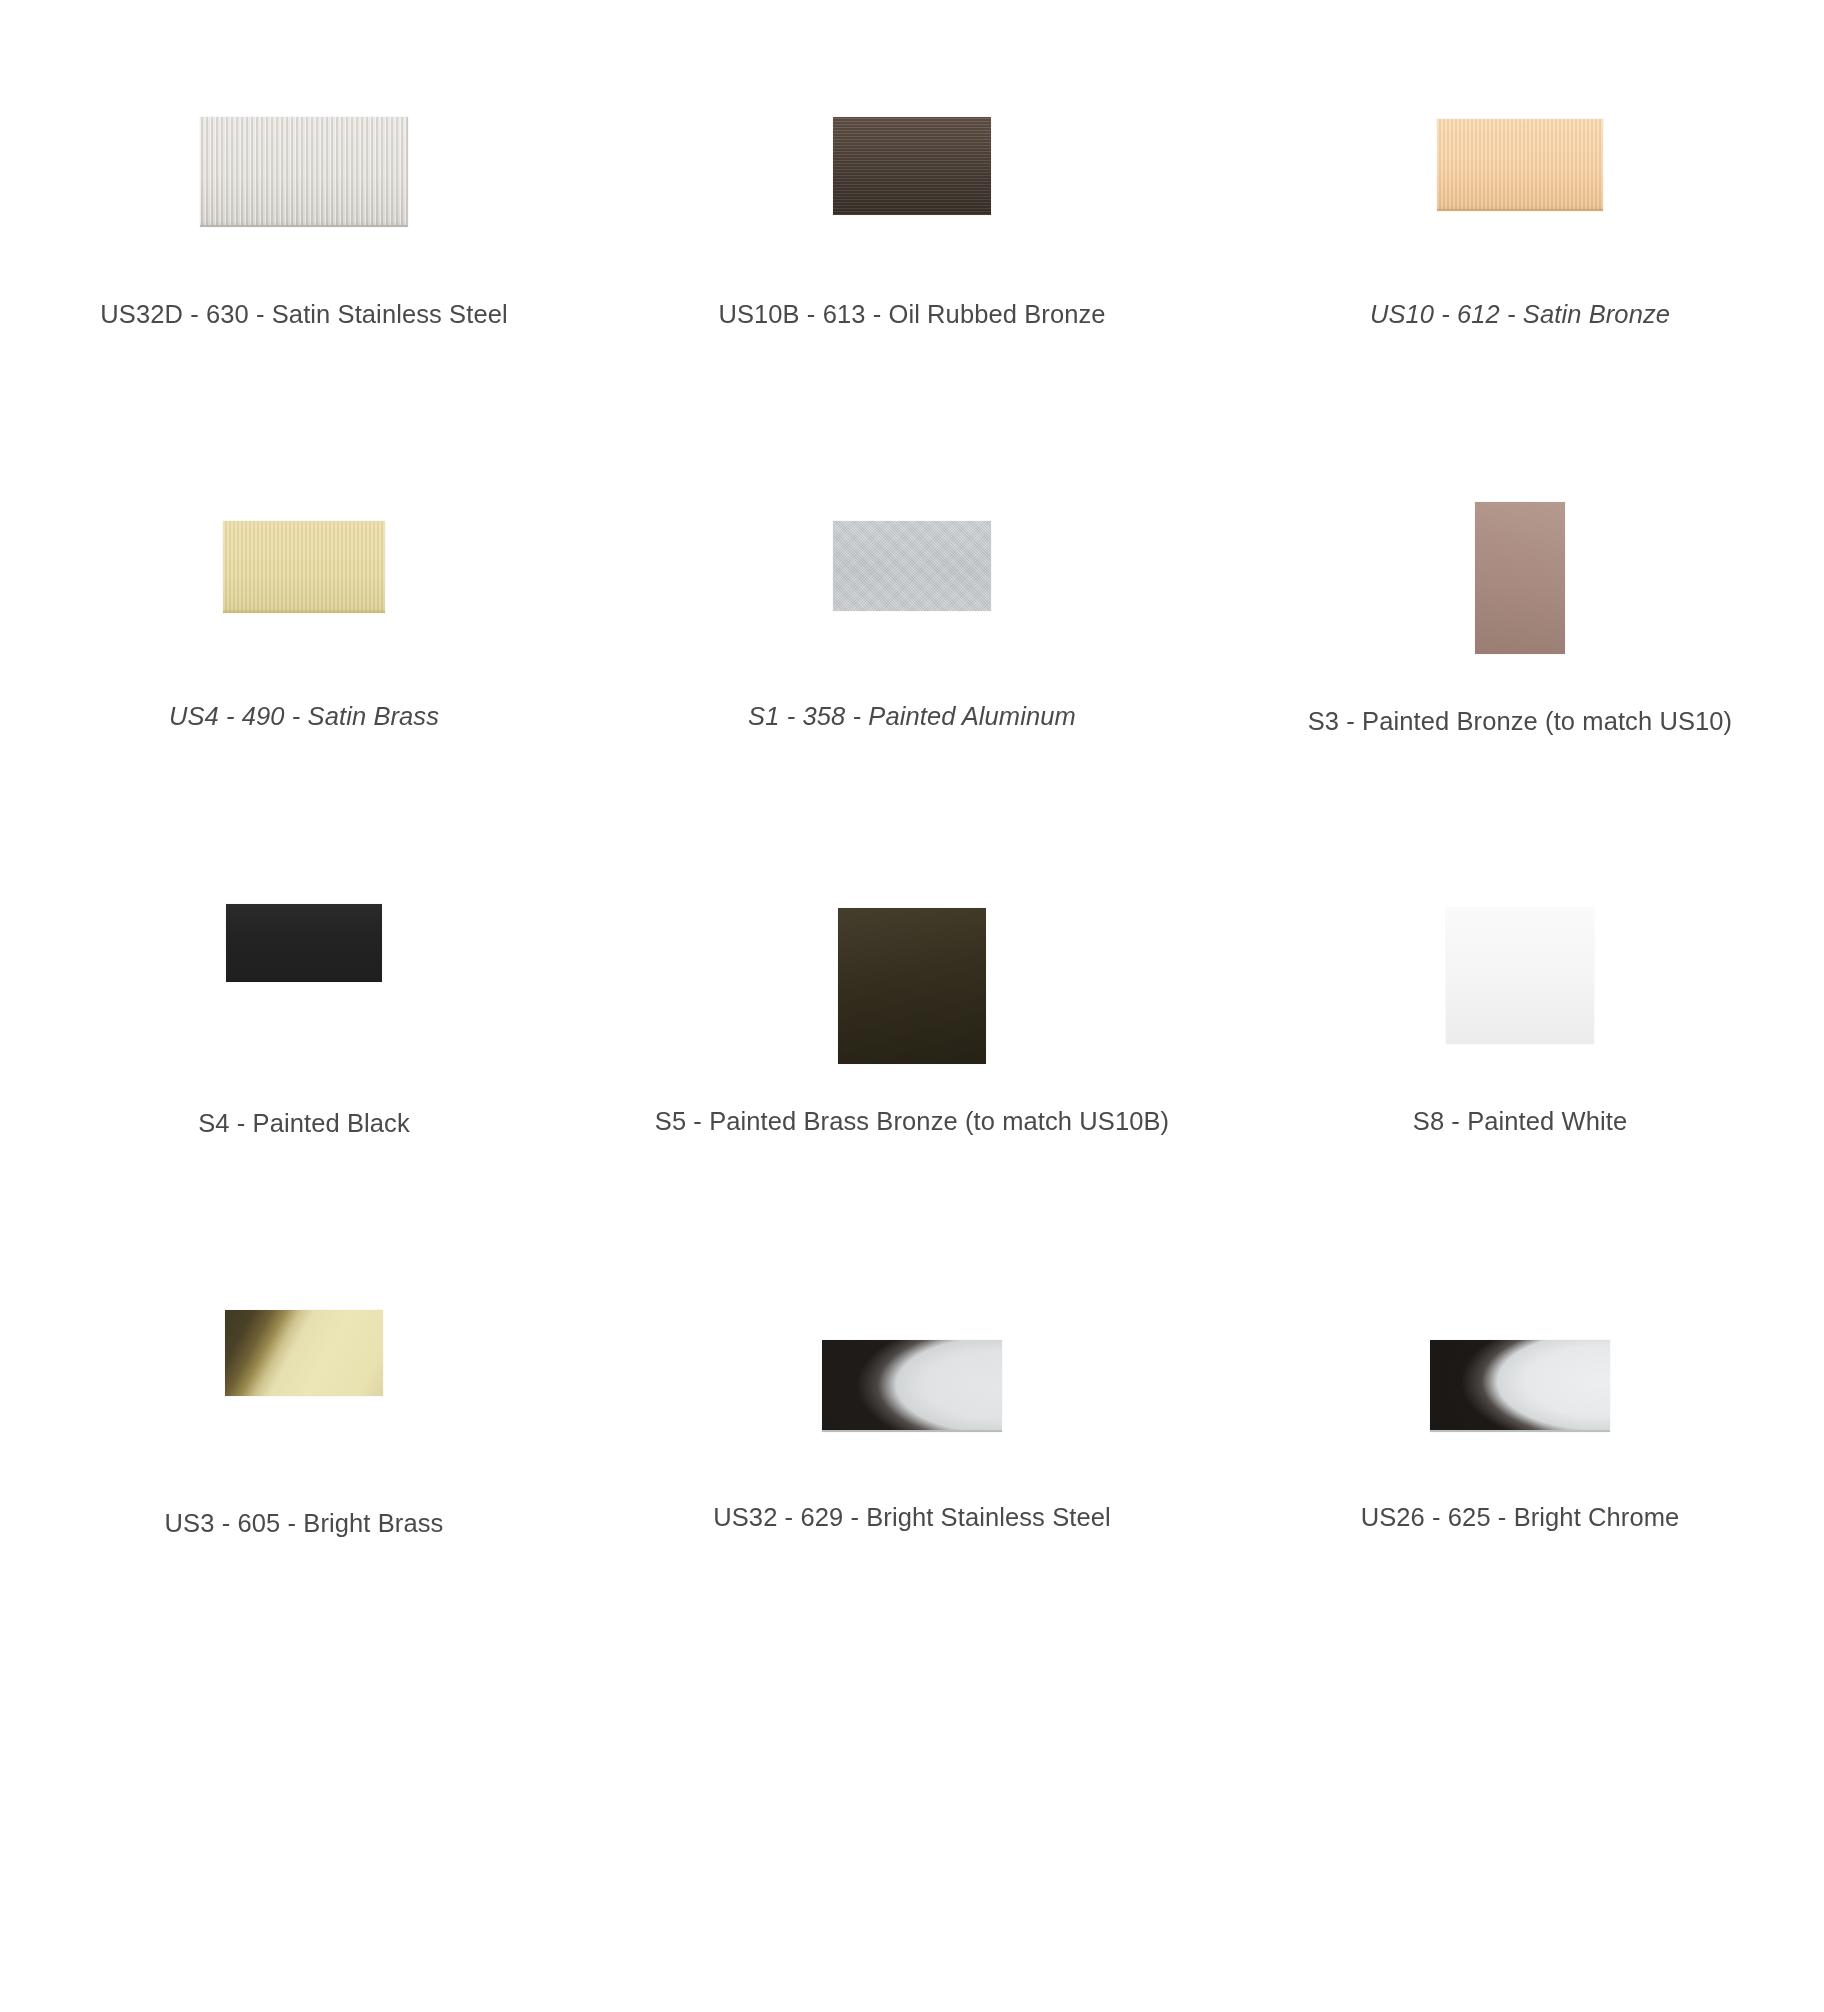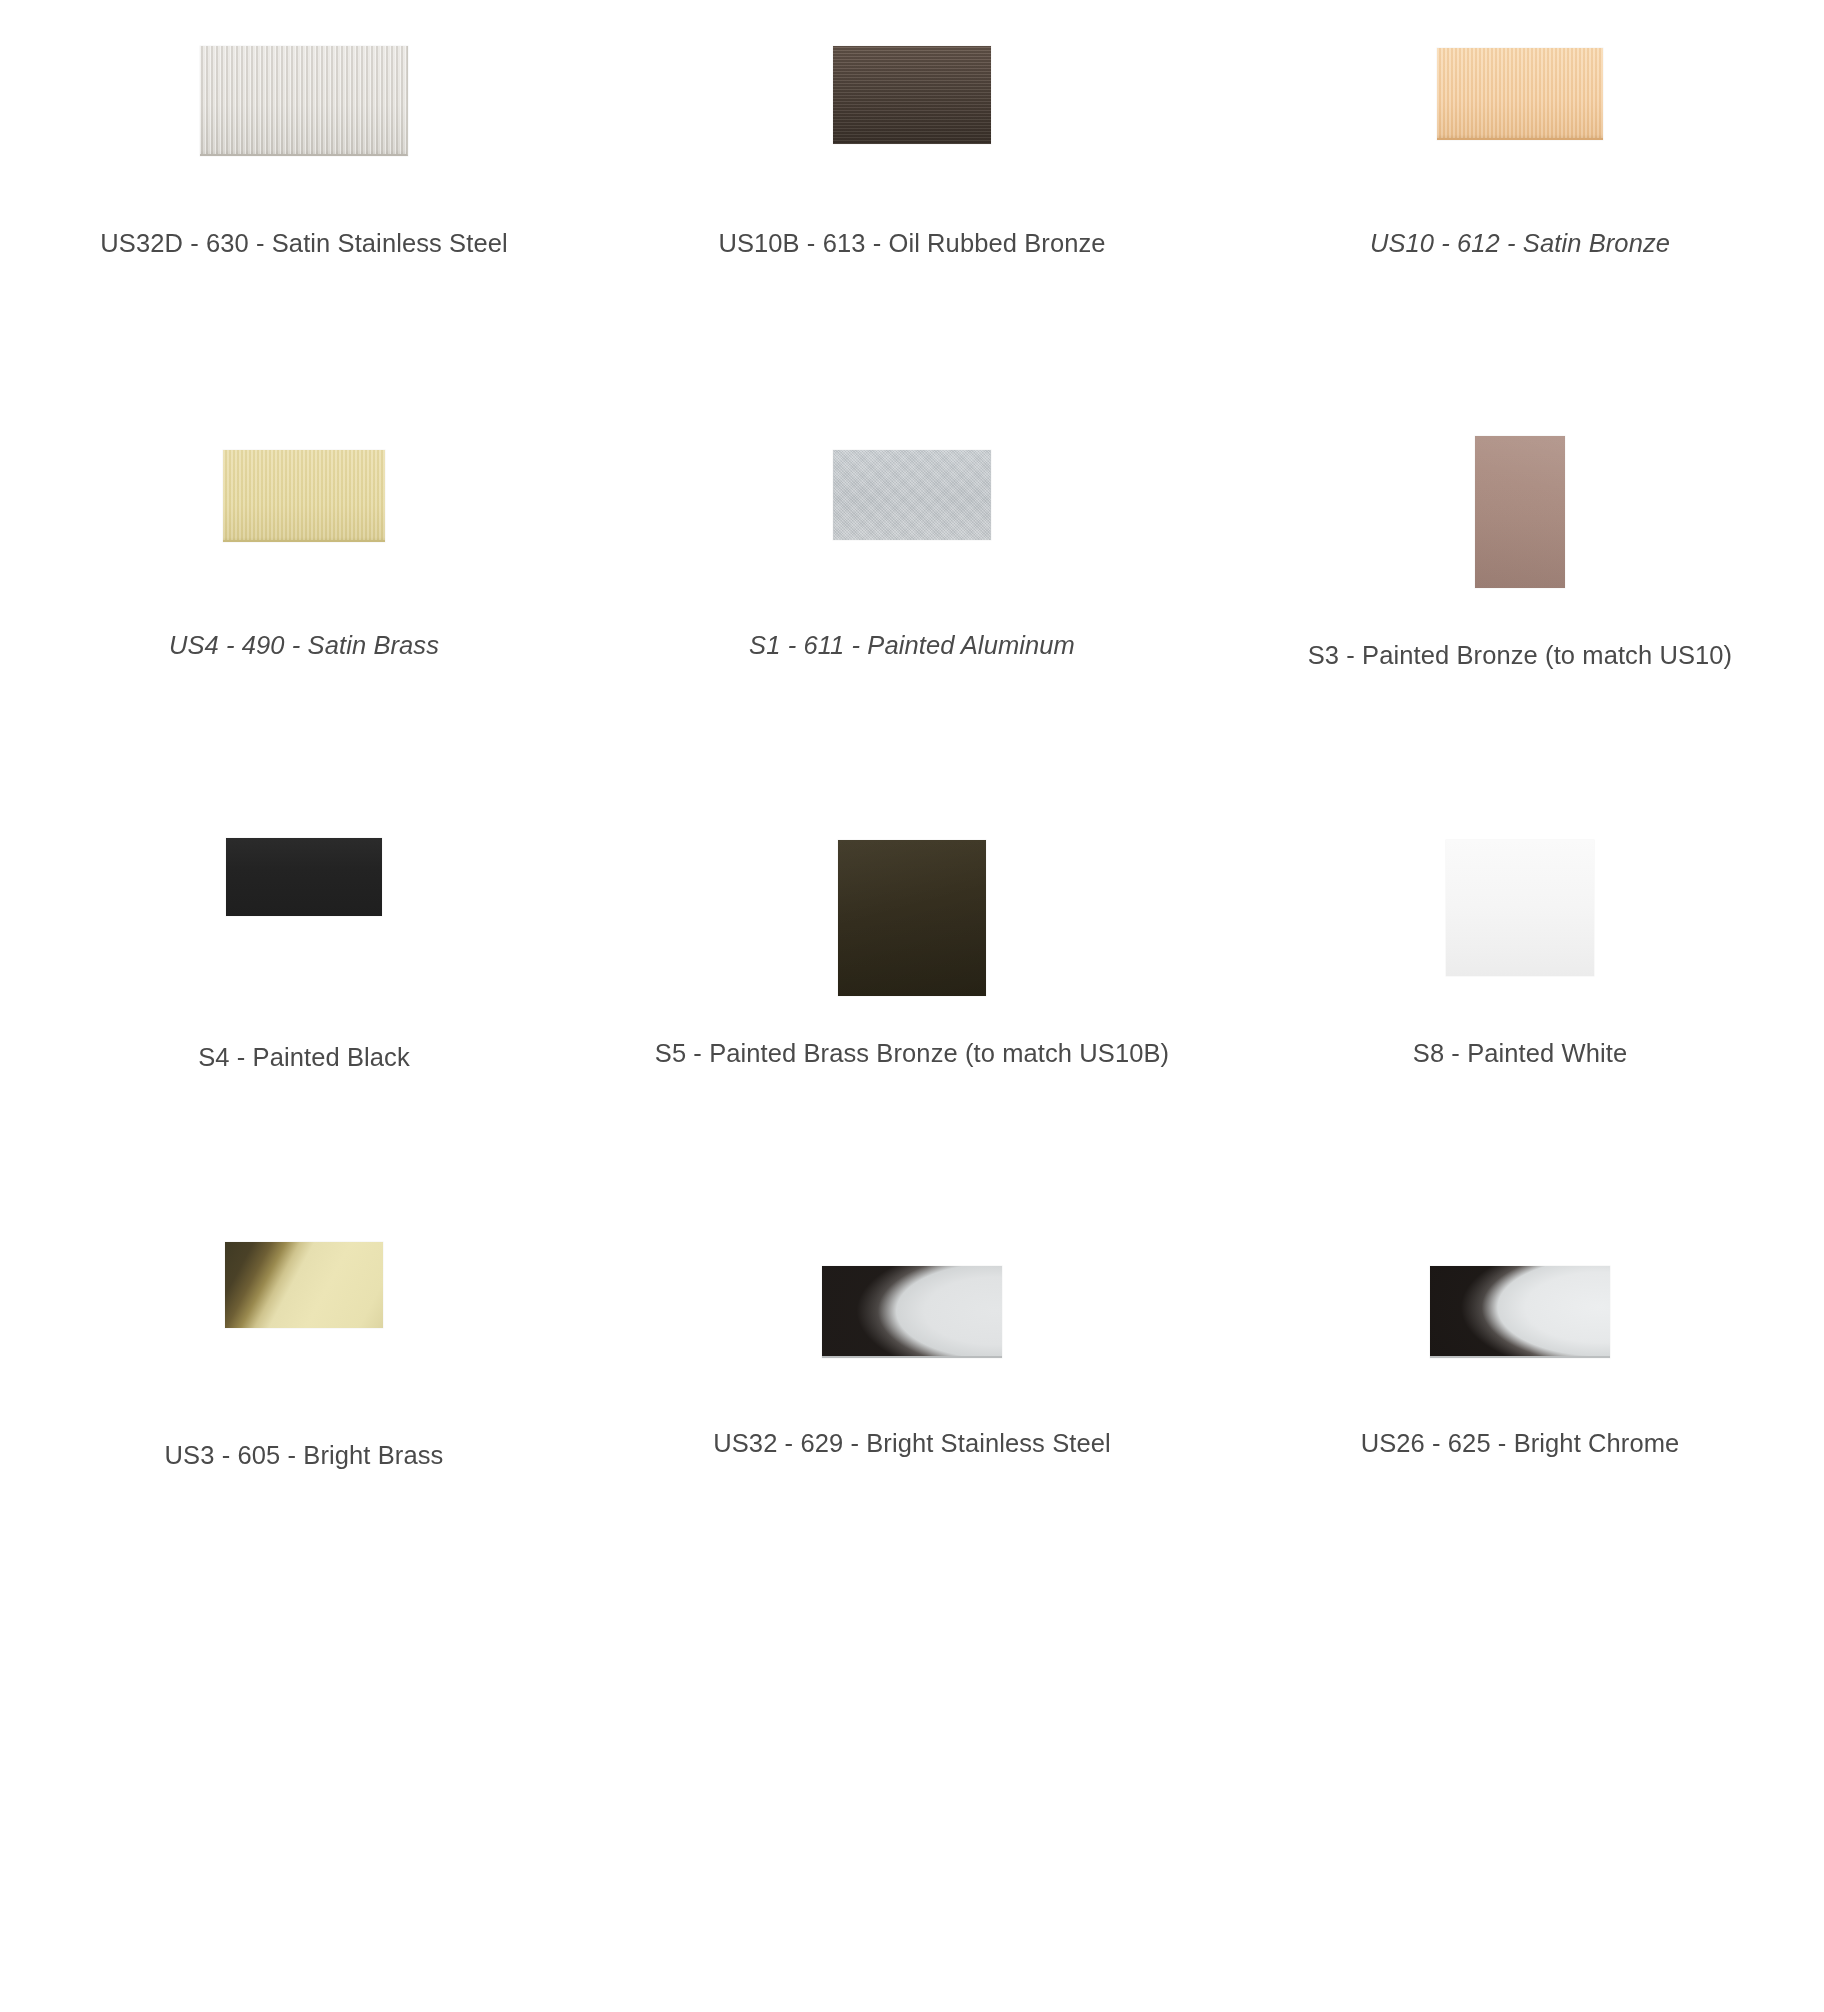--- a/index.html
+++ b/index.html
@@ -23,21 +23,21 @@
     flex-wrap: wrap;
     align-content: flex-start;
   }
 
   .finish-cell {
     width: 608px;
     height: 402px;
     display: flex;
     flex-direction: column;
     align-items: center;
-    justify-content: flex-start;
+    justify-content: center;
     position: relative;
   }
 
   .swatch-wrap {
     height: 270px;
     width: 100%;
     display: flex;
     align-items: center;
     justify-content: center;
     padding-top: 8px;
@@ -272,21 +272,21 @@
     <div class="swatch-wrap">
       <div class="swatch sw-us4"></div>
     </div>
     <div class="finish-label">US4 - 490 - Satin Brass</div>
   </div>
 
   <div class="finish-cell r2">
     <div class="swatch-wrap">
       <div class="swatch sw-s1"></div>
     </div>
-    <div class="finish-label">S1 - 611 - Painted Aluminum</div>
+    <div class="finish-label">S1 - 358 - Painted Aluminum</div>
   </div>
 
 
   <div class="finish-cell r3">
     <div class="swatch-wrap">
       <div class="swatch sw-s3"></div>
     </div>
     <div class="finish-label">S3 - Painted Bronze (to match US10)</div>
   </div>
 

